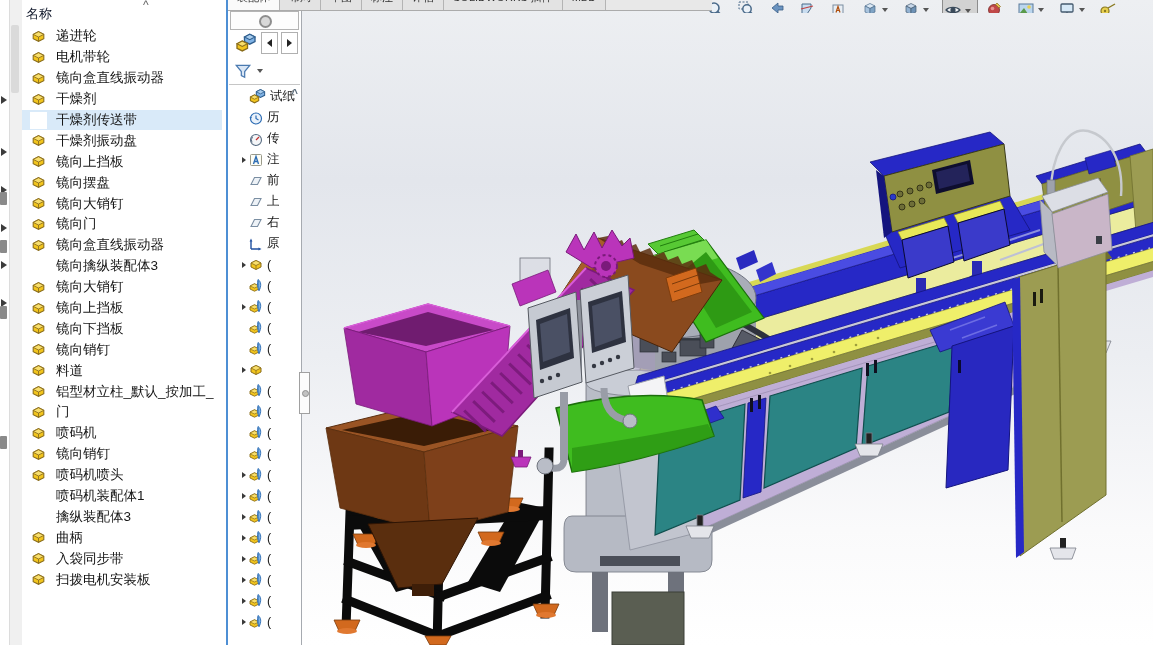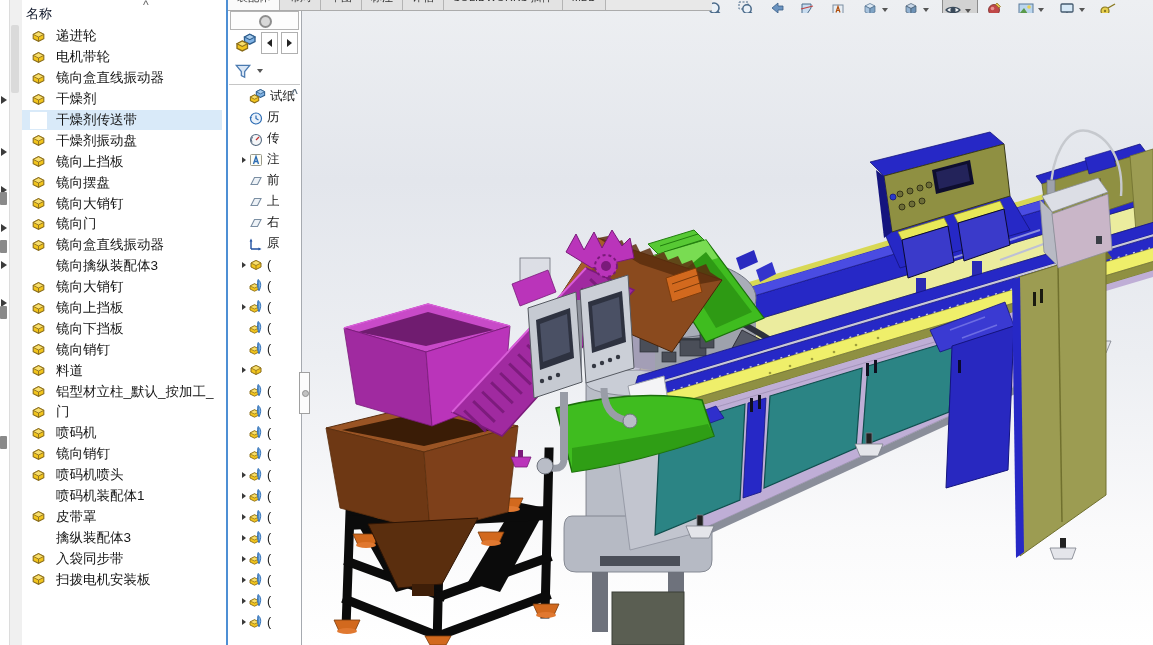--- a/index.html
+++ b/index.html
@@ -343,28 +343,28 @@
     <svg class="ico" viewBox="0 0 16 16">
             <use href="#sym-part"></use>
           </svg>
     <span class="label">喷码机喷头</span>
   </div>
         <div class="lrow">
     <svg class="ico empty" viewBox="0 0 16 16"></svg>
     <span class="label">喷码机装配体1</span>
   </div>
         <div class="lrow">
-    <svg class="ico" viewBox="0 0 16 16">
-            <use href="#sym-part"></use>
-          </svg>
-    <span class="label">皮带罩</span>
-  </div>
-        <div class="lrow">
     <svg class="ico empty" viewBox="0 0 16 16"></svg>
     <span class="label">擒纵装配体3</span>
+  </div>
+        <div class="lrow">
+    <svg class="ico" viewBox="0 0 16 16">
+            <use href="#sym-part"></use>
+          </svg>
+    <span class="label">曲柄</span>
   </div>
         <div class="lrow">
     <svg class="ico" viewBox="0 0 16 16">
             <use href="#sym-part"></use>
           </svg>
     <span class="label">入袋同步带</span>
   </div>
         <div class="lrow">
     <svg class="ico" viewBox="0 0 16 16">
             <use href="#sym-part"></use>

